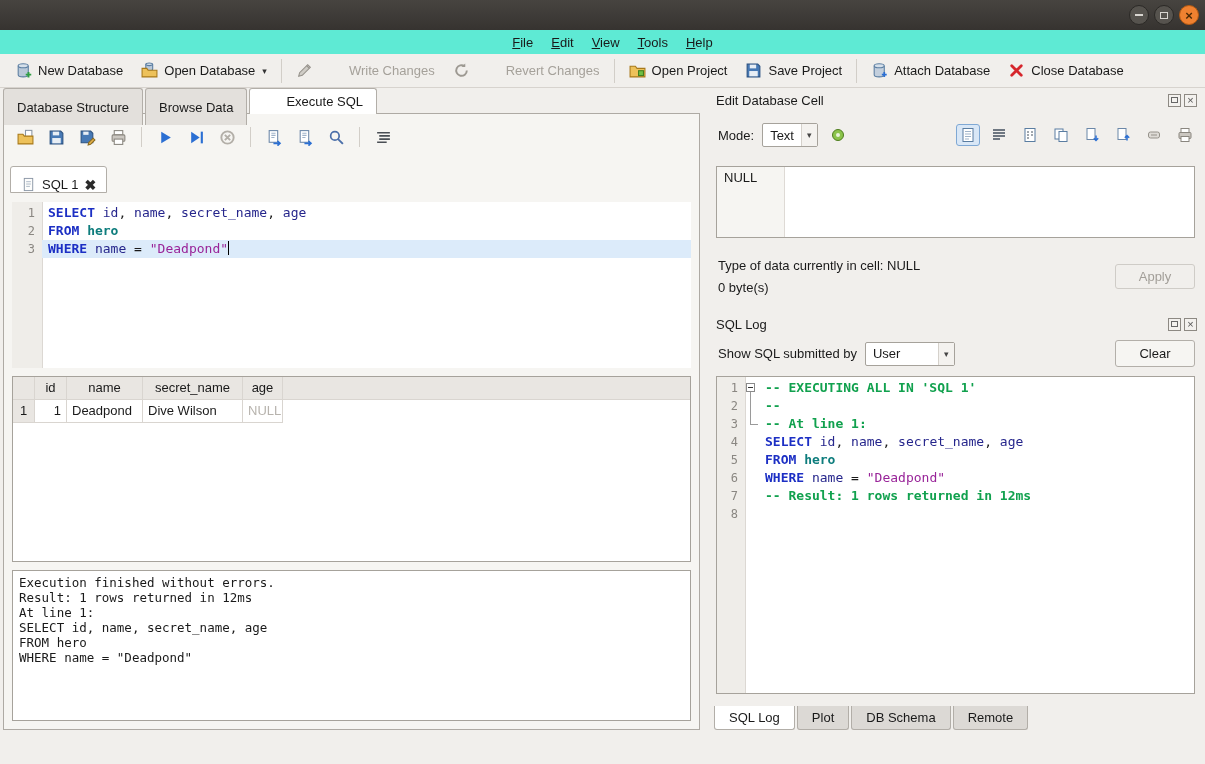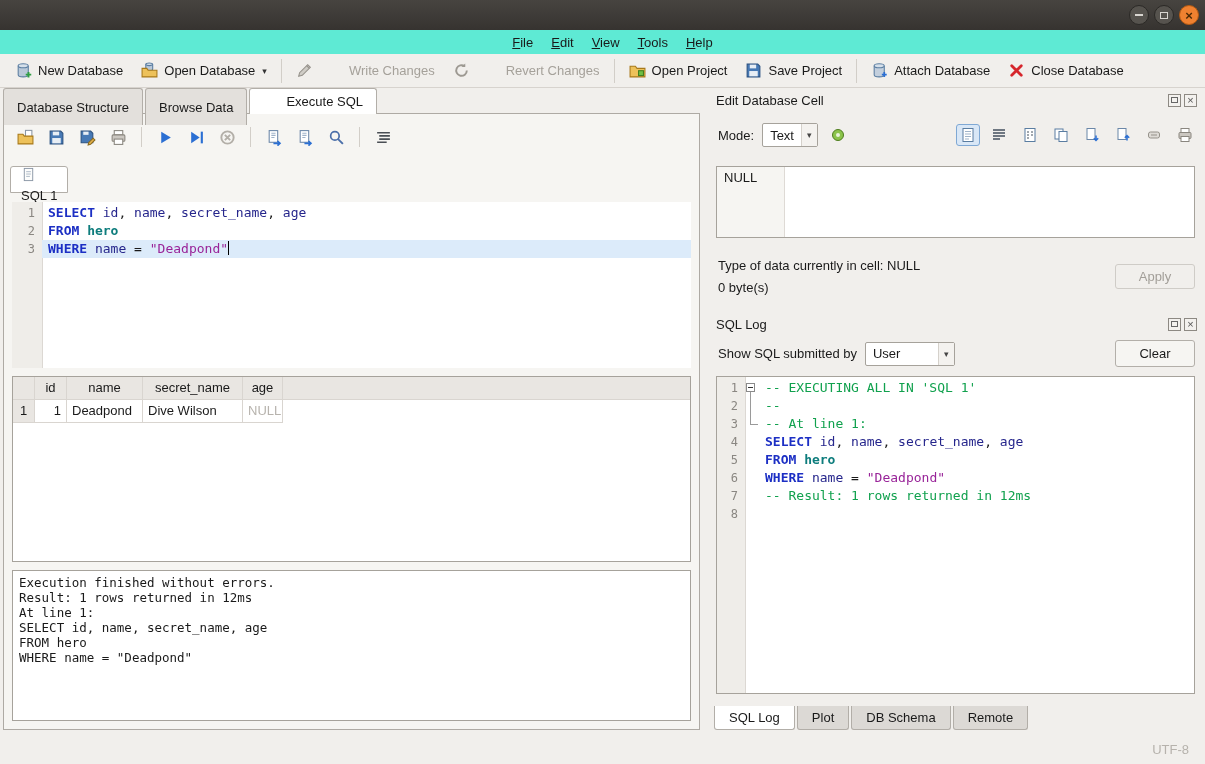--- a/index.html
+++ b/index.html
@@ -49,41 +49,41 @@
   .sql-toolbar { position:absolute; top:10px; left:8px; right:8px; height:26px;
                  display:flex; align-items:center; gap:5px; }
   .itbtn { width:26px; height:24px; display:flex; align-items:center; justify-content:center;
            border:1px solid transparent; border-radius:3px; flex:none; }
   .itbtn svg { width:17px; height:17px; display:block; }
   .itbtn.small { width:24px; height:22px; }
   .itbtn.small svg { width:16px; height:16px; }
   .itbtn.pressed { background:#d9e7f6; border-color:#7fa8d4; }
 
   .sql-tabbar { position:absolute; top:52px; left:6px; height:27px; display:flex; }
-  .sql-tab { display:inline-flex; align-items:flex-start; gap:6px; background:#fff;
-             border:1px solid #b2aea8; border-radius:3px 3px 0 0; padding:0 10px;flex-direction:column; }
+  .sql-tab { display:inline-flex; align-items:flex-end; gap:6px; background:#fff;
+             border:1px solid #b2aea8; border-radius:3px 3px 0 0; padding:0 10px; }
   .sql-tab .ic svg { width:15px; height:15px; display:block; }
   .tab-close { font-weight:bold; font-size:14px; color:#2a2a2a; line-height:1; }
 
   .whitebox { background:#fff; border:1px solid #a6a29b; }
   .codebox { font-family:"DejaVu Sans Mono",monospace; font-size:13px; overflow:hidden;
              padding-top:2px; }
   .editor { position:absolute; top:88px; left:8px; right:8px; height:166px;
             background:linear-gradient(to right,#efede9 30px,#ffffff 30px); }
   .editor::before { content:""; position:absolute; left:30px; top:0; bottom:0; width:1px; background:#dcd8d3; }
   .code-line { display:flex; height:18px; line-height:18px; position:relative; }
   .ln { width:30px; flex:none; text-align:right; padding-right:7px; color:#8a8782; font-size:12px; }
   .logbox .ln { width:28px; }
   .code { flex:1; padding-left:6px; white-space:pre; }
   .code.current { background:#dcebfa; }
   .kw  { color:#1c2fc4; font-weight:bold; }
   .id  { color:#26268c; }
   .tbl { color:#0e7d7d; font-weight:bold; }
   .str { color:#992499; }
-  .cmt { color:#11a14e; }
+  .cmt { color:#11a14e;font-weight:bold; }
   .cursor { display:inline-block; width:1px; height:14px; background:#000; vertical-align:-2px; }
 
   .fold { width:14px; flex:none; position:relative; }
   .fbox { position:absolute; left:1px; top:4px; width:9px; height:9px; border:1px solid #8a8a8a; background:#fff; }
   .fminus { position:absolute; left:3px; top:8px; width:5px; border-top:1px solid #333; }
   .fv { position:absolute; left:5px; width:0; border-left:1px solid #9a9a9a; }
   .fh { position:absolute; left:5px; top:9px; width:8px; border-top:1px solid #9a9a9a; }
 
   .results { position:absolute; top:262px; left:8px; right:8px; height:186px; }
   .grid-row { display:flex; height:23px; line-height:22px; }
@@ -592,17 +592,14 @@
       </div>
 
     <div class="bottom-tabs" id="bottom-tabs">
         <div class="btab active">SQL Log</div>
         <div class="btab">Plot</div>
         <div class="btab">DB Schema</div>
         <div class="btab">Remote</div>
       </div>
   </div>
 
-  <div class="statusbar">
-    <span class="enc">UTF-8</span>
-  </div>
 
 </div>
 
 </body></html>

